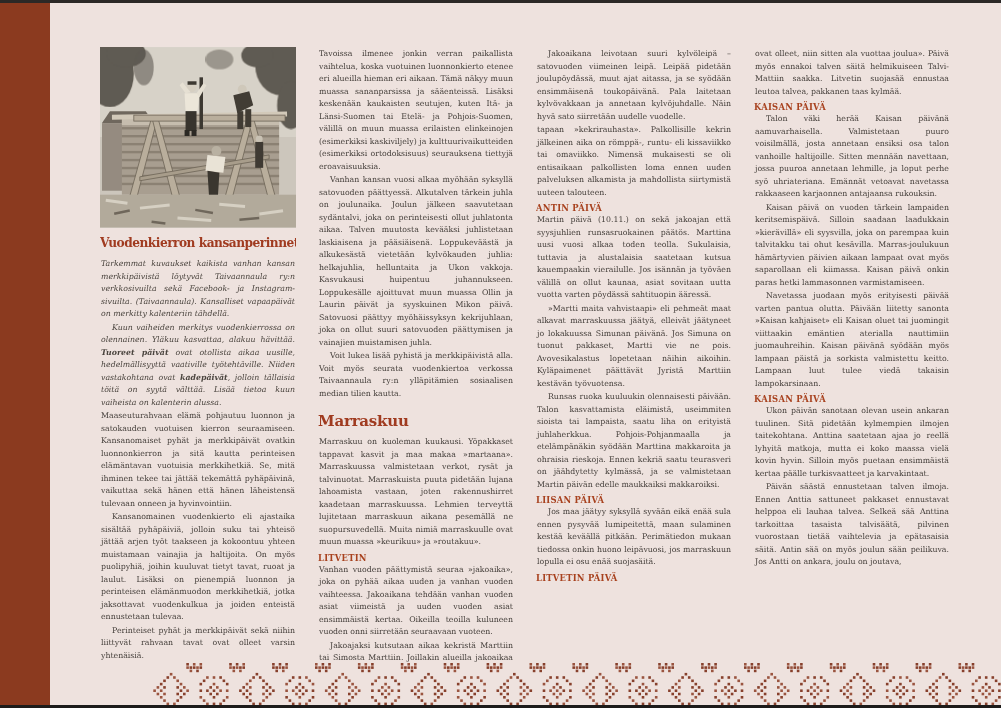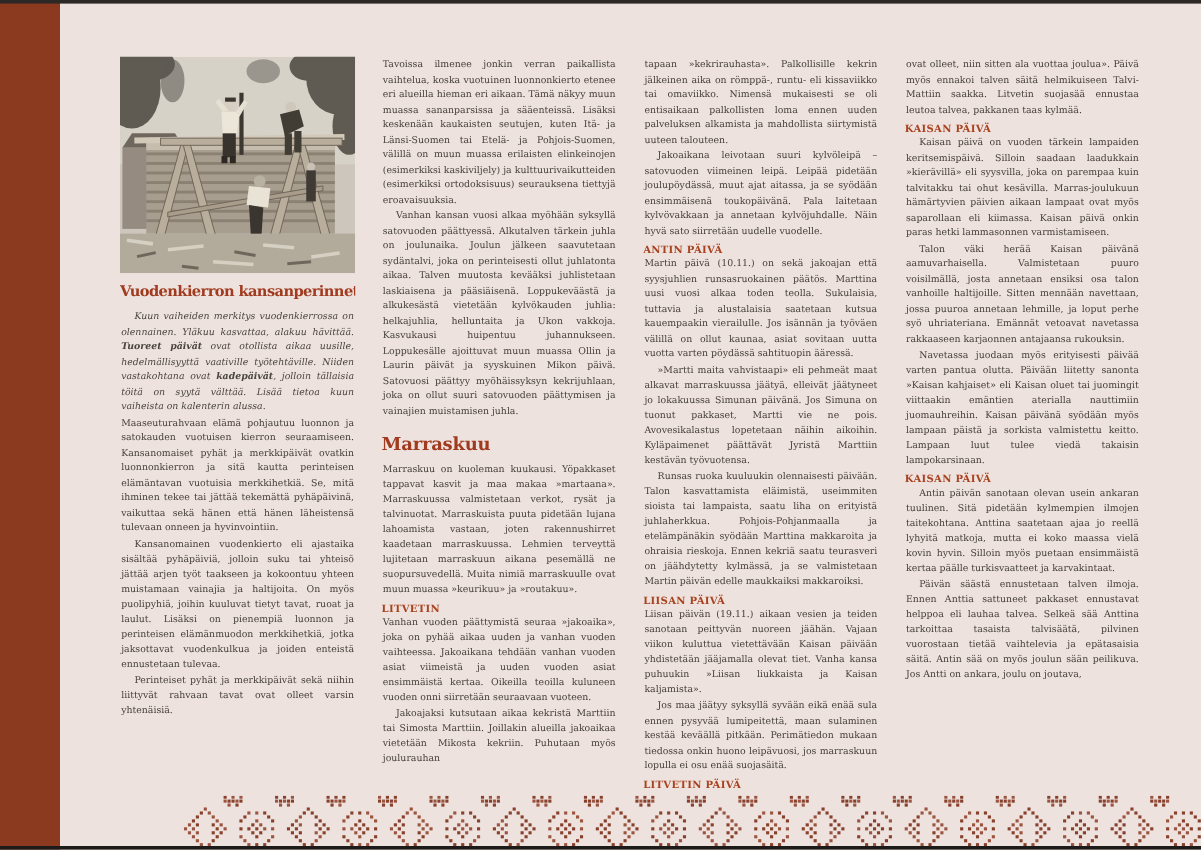--- a/index.html
+++ b/index.html
@@ -112,55 +112,56 @@
         </g>
         <g fill="#6f675b">
           <rect x="14" y="166" width="16" height="2.5" transform="rotate(-12 14 166)"></rect>
           <rect x="96" y="162" width="18" height="2.5" transform="rotate(10 96 162)"></rect>
           <rect x="140" y="172" width="20" height="2.5" transform="rotate(-5 140 172)"></rect>
           <rect x="52" y="174" width="14" height="2.5" transform="rotate(7 52 174)"></rect>
         </g>
       </g>
     </svg>
   <h1 class="title">Vuodenkierron kansanperinnettä</h1>
+      <p class="lead">Tarkemmat kuvaukset kaikista vanhan kansan merkkipäivistä löytyvät Taivaannaula ry:n verkkosivuilta sekä Facebook- ja Instagram-sivuilta. (Taivaannaula). Kansalliset vapaapäivät on merkitty kalenteriin tähdellä.</p>
       <p class="lead ind"><span>Kuun vaiheiden merkitys vuodenkierrossa on olennainen. Yläkuu kasvattaa, alakuu hävittää. </span><strong>Tuoreet päivät</strong><span> ovat otollista aikaa uusille, hedelmällisyyttä vaativille työtehtäville. Niiden vastakohtana ovat </span><strong>kadepäivät</strong><span>, jolloin tällaisia töitä on syytä välttää. Lisää tietoa kuun vaiheista on kalenterin alussa.</span></p>
       <p class="body">Maaseuturahvaan elämä pohjautuu luonnon ja satokauden vuotuisen kierron seuraamiseen. Kansanomaiset pyhät ja merkkipäivät ovatkin luonnonkierron ja sitä kautta perinteisen elämäntavan vuotuisia merkkihetkiä. Se, mitä ihminen tekee tai jättää tekemättä pyhäpäivinä, vaikuttaa sekä hänen että hänen läheistensä tulevaan onneen ja hyvinvointiin.</p>
       <p class="body ind">Kansanomainen vuodenkierto eli ajastaika sisältää pyhäpäiviä, jolloin suku tai yhteisö jättää arjen työt taakseen ja kokoontuu yhteen muistamaan vainajia ja haltijoita. On myös puolipyhiä, joihin kuuluvat tietyt tavat, ruoat ja laulut. Lisäksi on pienempiä luonnon ja perinteisen elämänmuodon merkkihetkiä, jotka jaksottavat vuodenkulkua ja joiden enteistä ennustetaan tulevaa.</p>
       <p class="body ind">Perinteiset pyhät ja merkkipäivät sekä niihin liittyvät rahvaan tavat ovat olleet varsin yhtenäisiä.</p>
     </div>
 
   <div class="col">
       <p class="body">Tavoissa ilmenee jonkin verran paikallista vaihtelua, koska vuotuinen luonnonkierto etenee eri alueilla hieman eri aikaan. Tämä näkyy muun muassa sananparsissa ja sääenteissä. Lisäksi keskenään kaukaisten seutujen, kuten Itä- ja Länsi-Suomen tai Etelä- ja Pohjois-Suomen, välillä on muun muassa erilaisten elinkeinojen (esimerkiksi kaskiviljely) ja kulttuurivaikutteiden (esimerkiksi ortodoksisuus) seurauksena tiettyjä eroavaisuuksia.</p>
       <p class="body ind">Vanhan kansan vuosi alkaa myöhään syksyllä satovuoden päättyessä. Alkutalven tärkein juhla on joulunaika. Joulun jälkeen saavutetaan sydäntalvi, joka on perinteisesti ollut juhlatonta aikaa. Talven muutosta kevääksi juhlistetaan laskiaisena ja pääsiäisenä. Loppukeväästä ja alkukesästä vietetään kylvökauden juhlia: helkajuhlia, helluntaita ja Ukon vakkoja. Kasvukausi huipentuu juhannukseen. Loppukesälle ajoittuvat muun muassa Ollin ja Laurin päivät ja syyskuinen Mikon päivä. Satovuosi päättyy myöhäissyksyn kekrijuhlaan, joka on ollut suuri satovuoden päättymisen ja vainajien muistamisen juhla.</p>
+      <p class="body ind">Voit lukea lisää pyhistä ja merkkipäivistä alla. Voit myös seurata vuodenkiertoa verkossa Taivaannaula ry:n ylläpitämien sosiaalisen median tilien kautta.</p>
       <h2 class="sec">Marraskuu</h2>
       <p class="body">Marraskuu on kuoleman kuukausi. Yöpakkaset tappavat kasvit ja maa makaa »martaana». Marraskuussa valmistetaan verkot, rysät ja talvinuotat. Marraskuista puuta pidetään lujana lahoamista vastaan, joten rakennushirret kaadetaan marraskuussa. Lehmien terveyttä lujitetaan marraskuun aikana pesemällä ne suopursuvedellä. Muita nimiä marraskuulle ovat muun muassa »keurikuu» ja »routakuu».</p>
       <h3 class="day">LITVETIN</h3>
       <p class="body">Vanhan vuoden päättymistä seuraa »jakoaika», joka on pyhää aikaa uuden ja vanhan vuoden vaihteessa. Jakoaikana tehdään vanhan vuoden asiat viimeistä ja uuden vuoden asiat ensimmäistä kertaa. Oikeilla teoilla kuluneen vuoden onni siirretään seuraavaan vuoteen.</p>
       <p class="body ind">Jakoajaksi kutsutaan aikaa kekristä Marttiin tai Simosta Marttiin. Joillakin alueilla jakoaikaa vietetään Mikosta kekriin. Puhutaan myös joulurauhan</p>
     </div>
   <div class="col">
+      <p class="body ind">Jakoaikana leivotaan suuri kylvöleipä – satovuoden viimeinen leipä. Leipää pidetään joulupöydässä, muut ajat aitassa, ja se syödään ensimmäisenä toukopäivänä. Pala laitetaan kylvövakkaan ja annetaan kylvöjuhdalle. Näin hyvä sato siirretään uudelle vuodelle.</p>
       <p class="body">tapaan »kekrirauhasta». Palkollisille kekrin jälkeinen aika on römppä-, runtu- eli kissaviikko tai omaviikko. Nimensä mukaisesti se oli entisaikaan palkollisten loma ennen uuden palveluksen alkamista ja mahdollista siirtymistä uuteen talouteen.</p>
-      <p class="body ind">Jakoaikana leivotaan suuri kylvöleipä – satovuoden viimeinen leipä. Leipää pidetään joulupöydässä, muut ajat aitassa, ja se syödään ensimmäisenä toukopäivänä. Pala laitetaan kylvövakkaan ja annetaan kylvöjuhdalle. Näin hyvä sato siirretään uudelle vuodelle.</p>
       <h3 class="day">ANTIN PÄIVÄ</h3>
       <p class="body">Martin päivä (10.11.) on sekä jakoajan että syysjuhlien runsasruokainen päätös. Marttina uusi vuosi alkaa toden teolla. Sukulaisia, tuttavia ja alustalaisia saatetaan kutsua kauempaakin vierailulle. Jos isännän ja työväen välillä on ollut kaunaa, asiat sovitaan uutta vuotta varten pöydässä sahtituopin ääressä.</p>
       <p class="body ind">»Martti maita vahvistaapi» eli pehmeät maat alkavat marraskuussa jäätyä, elleivät jäätyneet jo lokakuussa Simunan päivänä. Jos Simuna on tuonut pakkaset, Martti vie ne pois. Avovesikalastus lopetetaan näihin aikoihin. Kyläpaimenet päättävät Jyristä Marttiin kestävän työvuotensa.</p>
       <p class="body ind">Runsas ruoka kuuluukin olennaisesti päivään. Talon kasvattamista eläimistä, useimmiten sioista tai lampaista, saatu liha on erityistä juhlaherkkua. Pohjois-Pohjanmaalla ja etelämpänäkin syödään Marttina makkaroita ja ohraisia rieskoja. Ennen kekriä saatu teurasveri on jäähdytetty kylmässä, ja se valmistetaan Martin päivän edelle maukkaiksi makkaroiksi.</p>
       <h3 class="day">LIISAN PÄIVÄ</h3>
-      <p class="body">Liisan päivän (19.11.) aikaan vesien ja teiden sanotaan peittyvän nuoreen jäähän. Vajaan viikon kuluttua vietettävään Kaisan päivään yhdistetään jääjamalla olevat tiet. Vanha kansa puhuukin »Liisan liukkaista ja Kaisan kaljamista».</p>
       <p class="body ind">Jos maa jäätyy syksyllä syvään eikä enää sula ennen pysyvää lumipeitettä, maan sulaminen kestää keväällä pitkään. Perimätiedon mukaan tiedossa onkin huono leipävuosi, jos marraskuun lopulla ei osu enää suojasäitä.</p>
       <h3 class="day">LITVETIN PÄIVÄ</h3>
     </div>
   <div class="col">
       <p class="body">ovat olleet, niin sitten ala vuottaa joulua». Päivä myös ennakoi talven säitä helmikuiseen Talvi-Mattiin saakka. Litvetin suojasää ennustaa leutoa talvea, pakkanen taas kylmää.</p>
       <h3 class="day">KAISAN PÄIVÄ</h3>
+      <p class="body ind">Talon väki herää Kaisan päivänä aamuvarhaisella. Valmistetaan puuro voisilmällä, josta annetaan ensiksi osa talon vanhoille haltijoille. Sitten mennään navettaan, jossa puuroa annetaan lehmille, ja loput perhe syö uhriateriana. Emännät vetoavat navetassa rakkaaseen karjaonnen antajaansa rukouksin.</p>
       <p class="body ind">Kaisan päivä on vuoden tärkein lampaiden keritsemispäivä. Silloin saadaan laadukkain »kierävillä» eli syysvilla, joka on parempaa kuin talvitakku tai ohut kesävilla. Marras-joulukuun hämärtyvien päivien aikaan lampaat ovat myös saparollaan eli kiimassa. Kaisan päivä onkin paras hetki lammasonnen varmistamiseen.</p>
-      <p class="body ind">Talon väki herää Kaisan päivänä aamuvarhaisella. Valmistetaan puuro voisilmällä, josta annetaan ensiksi osa talon vanhoille haltijoille. Sitten mennään navettaan, jossa puuroa annetaan lehmille, ja loput perhe syö uhriateriana. Emännät vetoavat navetassa rakkaaseen karjaonnen antajaansa rukouksin.</p>
       <p class="body ind">Navetassa juodaan myös erityisesti päivää varten pantua olutta. Päivään liitetty sanonta »Kaisan kahjaiset» eli Kaisan oluet tai juomingit viittaakin emäntien aterialla nauttimiin juomauhreihin. Kaisan päivänä syödään myös lampaan päistä ja sorkista valmistettu keitto. Lampaan luut tulee viedä takaisin lampokarsinaan.</p>
       <h3 class="day">KAISAN PÄIVÄ</h3>
-      <p class="body ind">Antin päivän sanotaan olevan usein ankaran tuulinen. Sitä pidetään kylmempien ilmojen taitekohtana. Anttina saatetaan ajaa jo reellä lyhyitä matkoja, mutta ei koko maassa vielä kovin hyvin. Silloin myös puetaan ensimmäistä kertaa päälle turkisvaatteet ja karvakintaat.</p>
+      <p class="body ind">Ukon päivän sanotaan olevan usein ankaran tuulinen. Sitä pidetään kylmempien ilmojen taitekohtana. Anttina saatetaan ajaa jo reellä lyhyitä matkoja, mutta ei koko maassa vielä kovin hyvin. Silloin myös puetaan ensimmäistä kertaa päälle turkisvaatteet ja karvakintaat.</p>
       <p class="body ind">Päivän säästä ennustetaan talven ilmoja. Ennen Anttia sattuneet pakkaset ennustavat helppoa eli lauhaa talvea. Selkeä sää Anttina tarkoittaa tasaista talvisäätä, pilvinen vuorostaan tietää vaihtelevia ja epätasaisia säitä. Antin sää on myös joulun sään peilikuva. Jos Antti on ankara, joulu on joutava,</p>
     </div>
 
 </div>
 
 <div class="embroidery-wrap">
   <svg id="embroidery" width="858" height="47">
       <rect x="19.8" y="9.9" width="2.6" height="2.6" fill="#9a543f"></rect>
       <rect x="23.1" y="13.2" width="2.6" height="2.6" fill="#9a543f"></rect>
       <rect x="26.4" y="16.5" width="2.6" height="2.6" fill="#9a543f"></rect>

